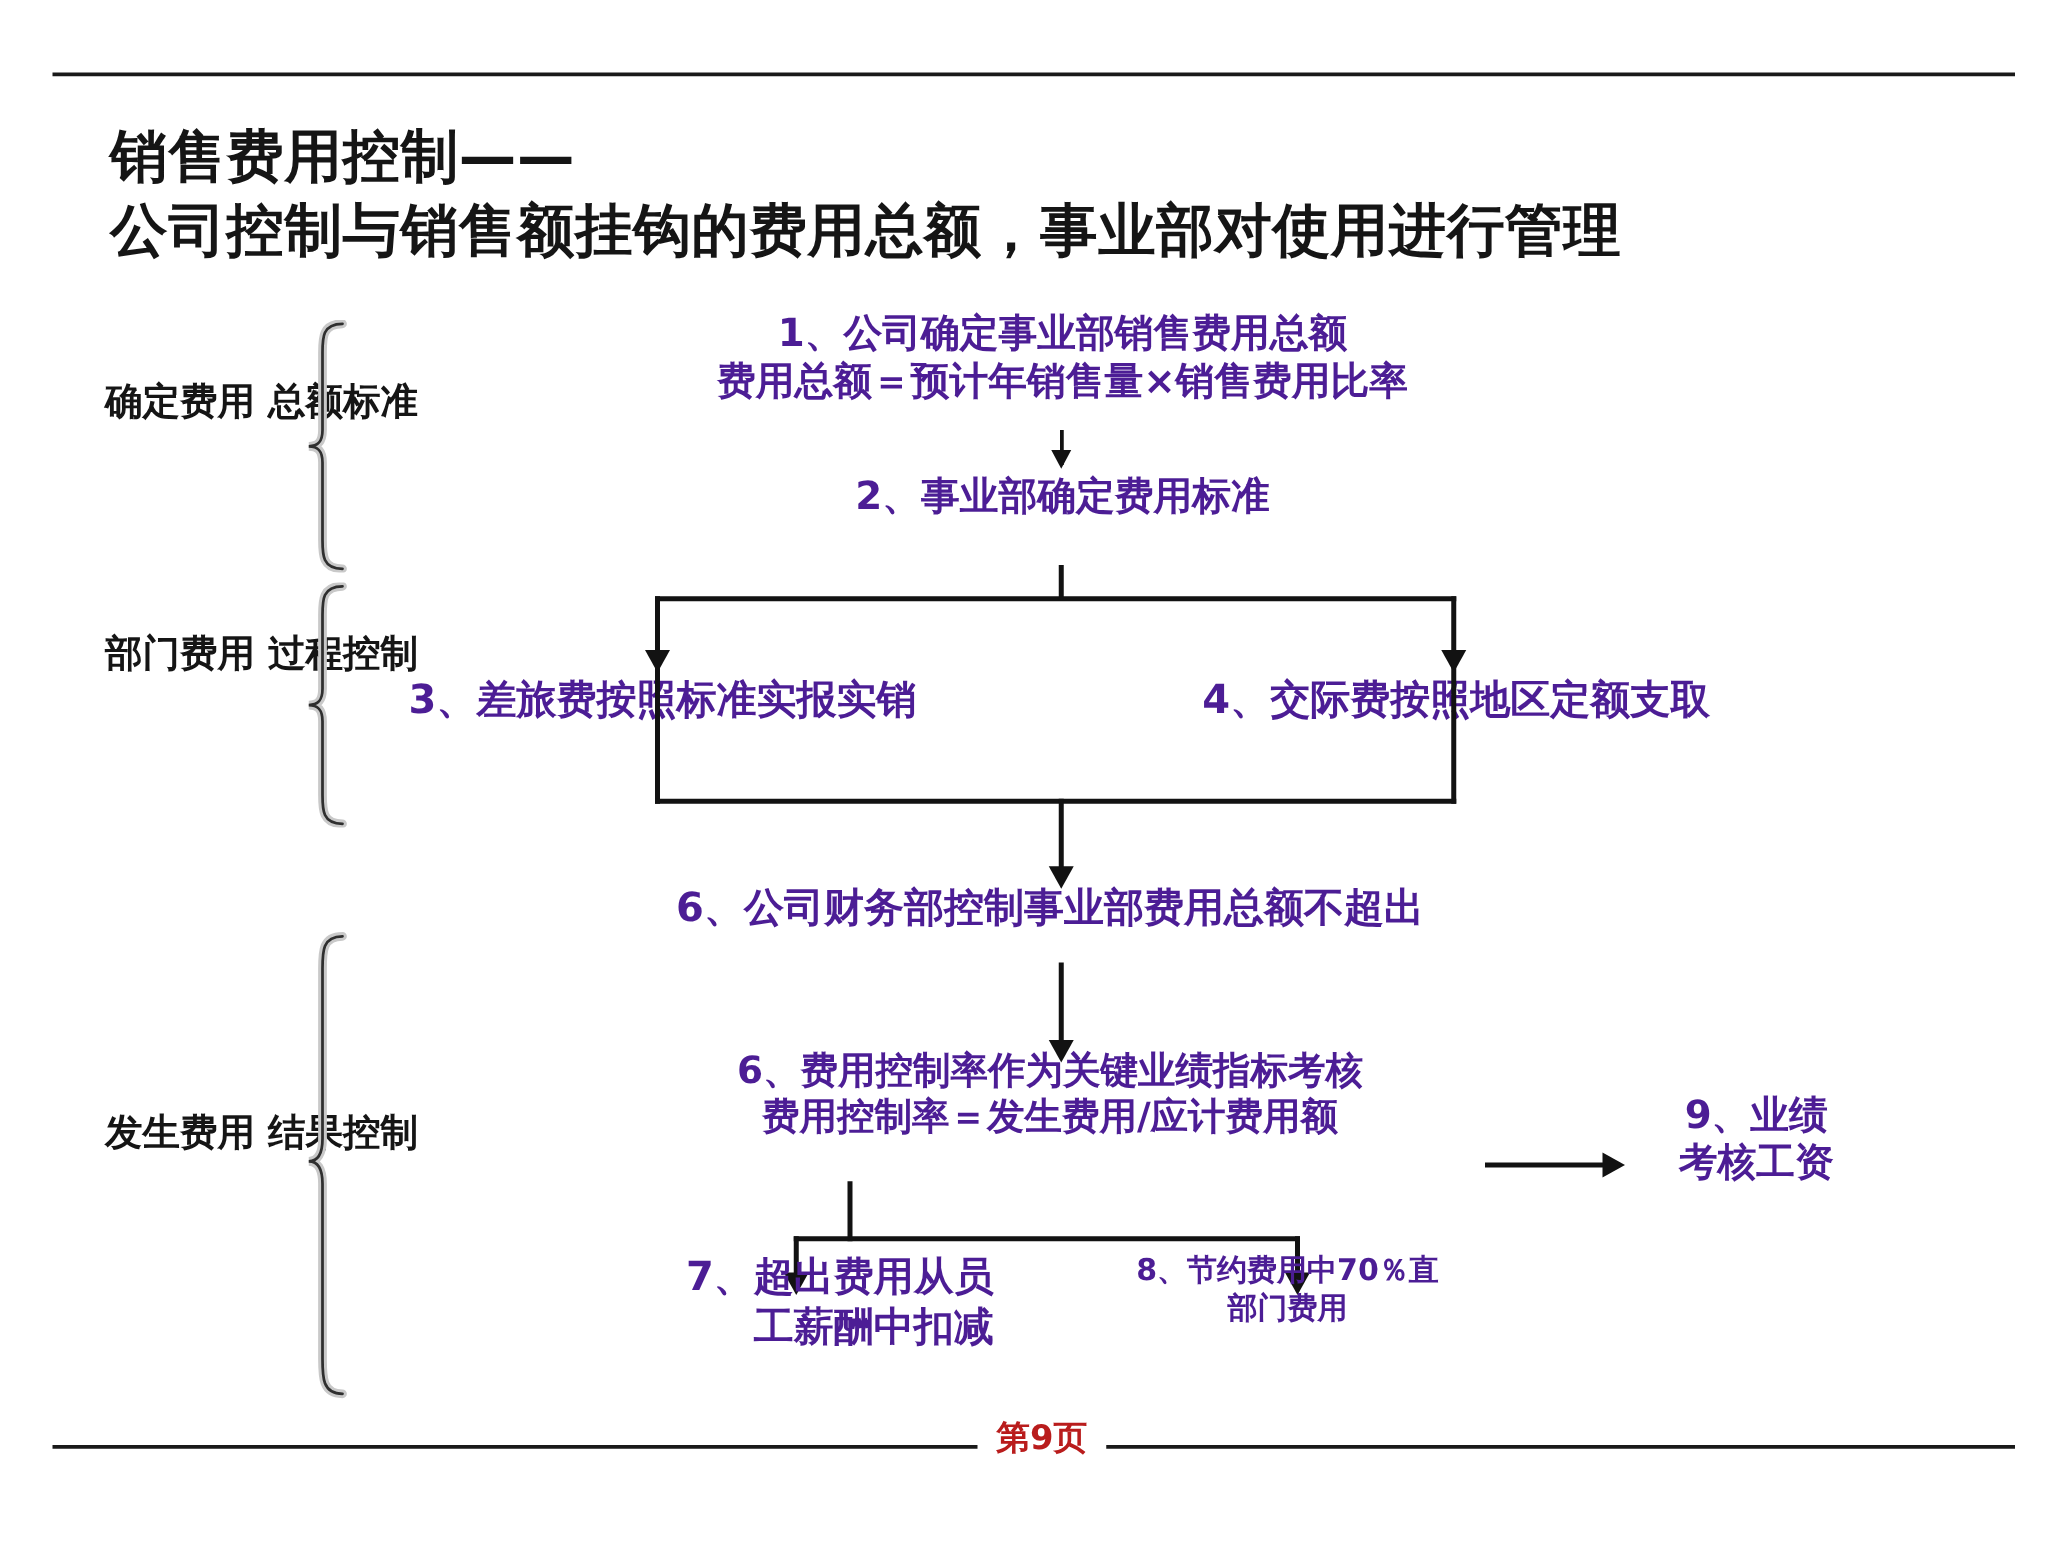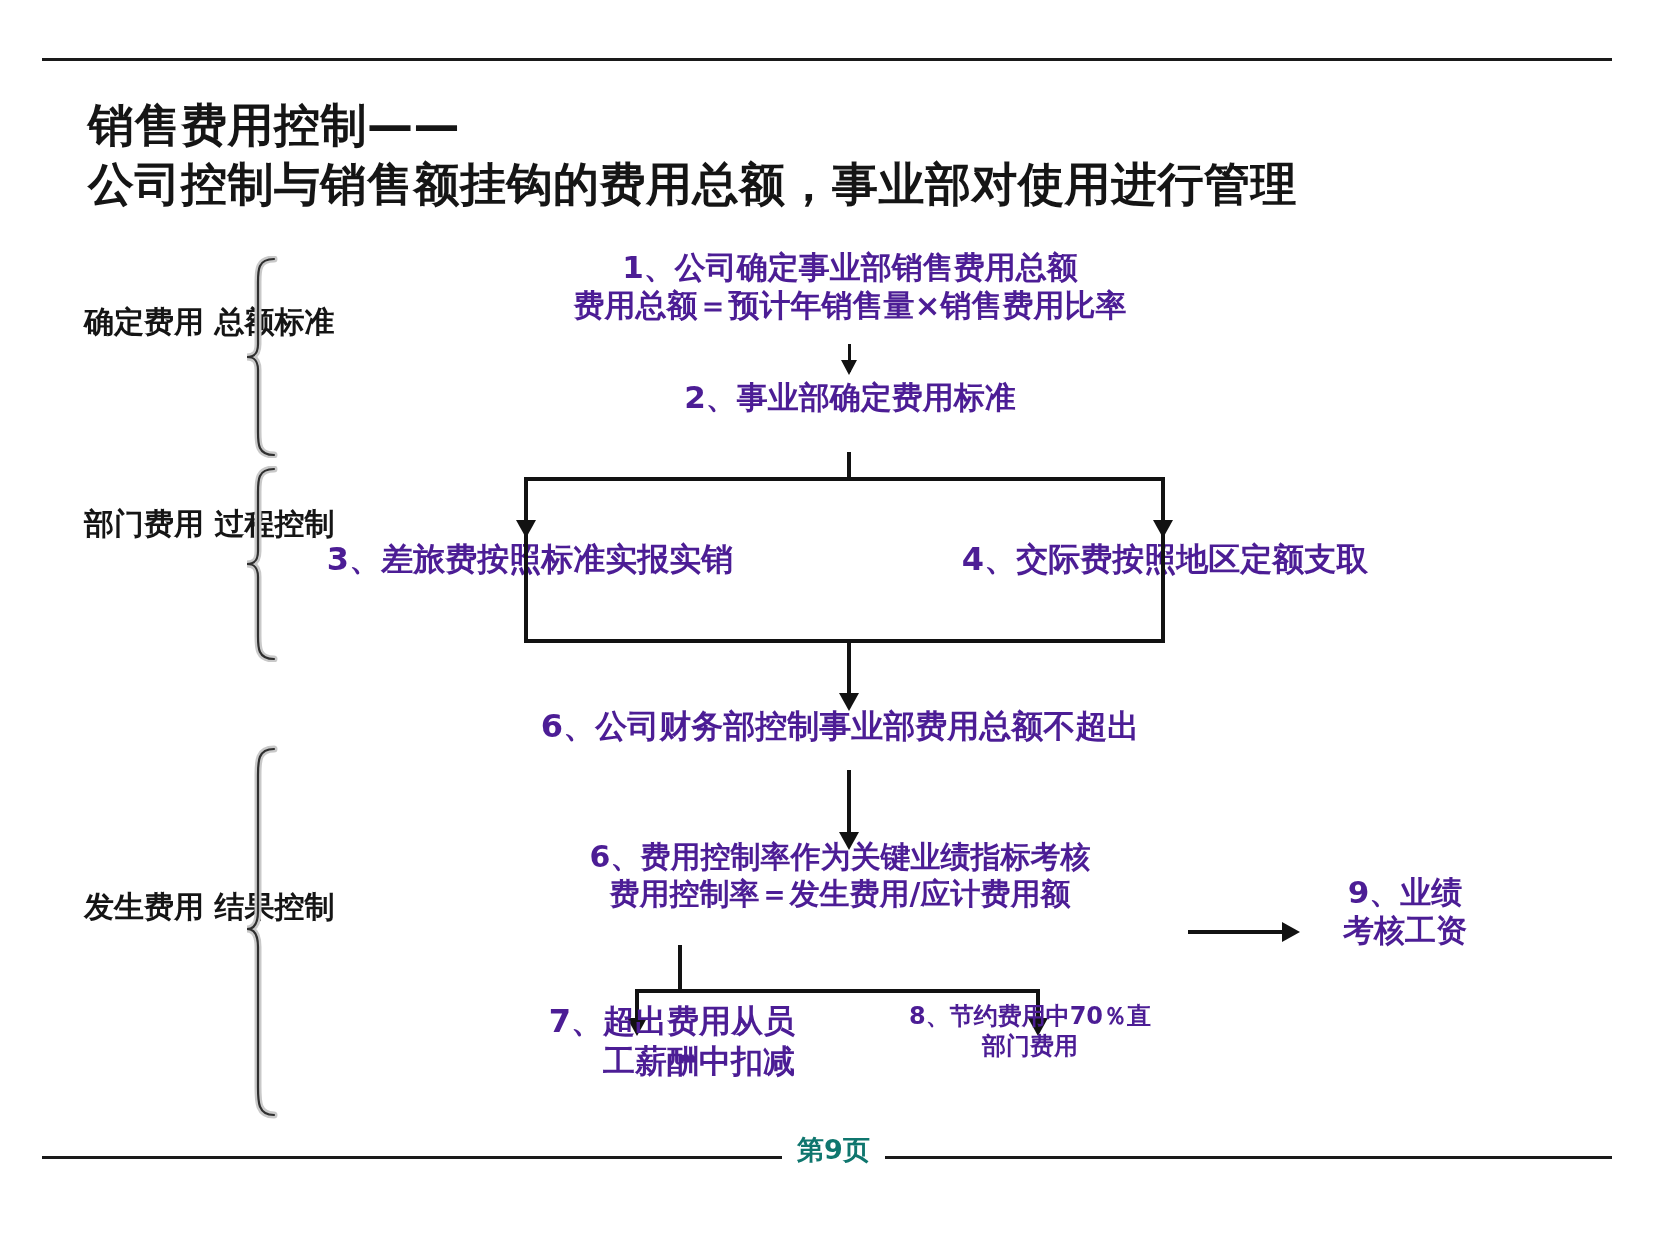--- a/index.html
+++ b/index.html
@@ -46,21 +46,21 @@
     background: #1a1a1a;
   }
   .page-number {
     position: absolute;
     left: 782px;
     top: 1132px;
     width: 103px;
     text-align: center;
     font-size: 27px;
     font-weight: 700;
-    color: #0f766e;
+    color: #b91c1c;
     letter-spacing: 0px;
   }
 
   
   .title-block {
     position: absolute;
     left: 88px;
     top: 96px;
     width: 1480px;
   }

